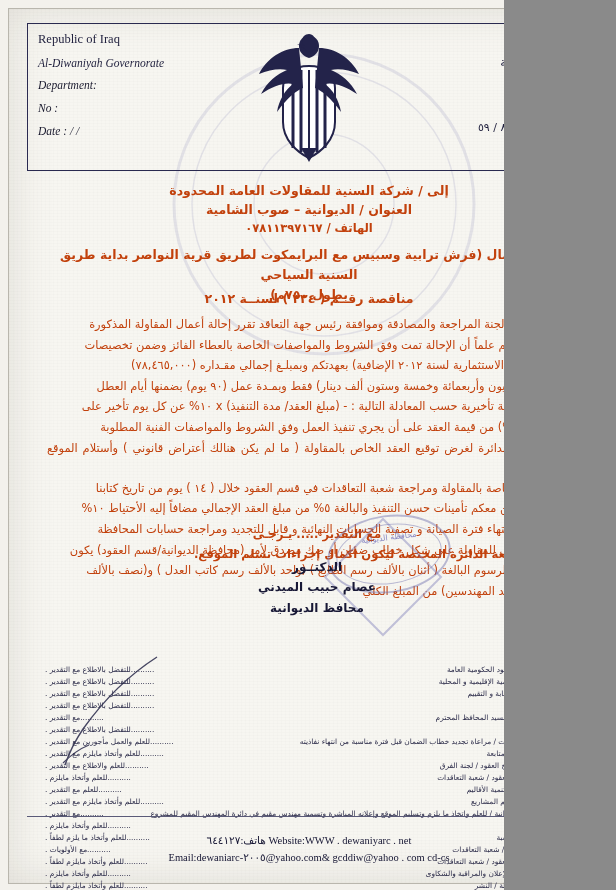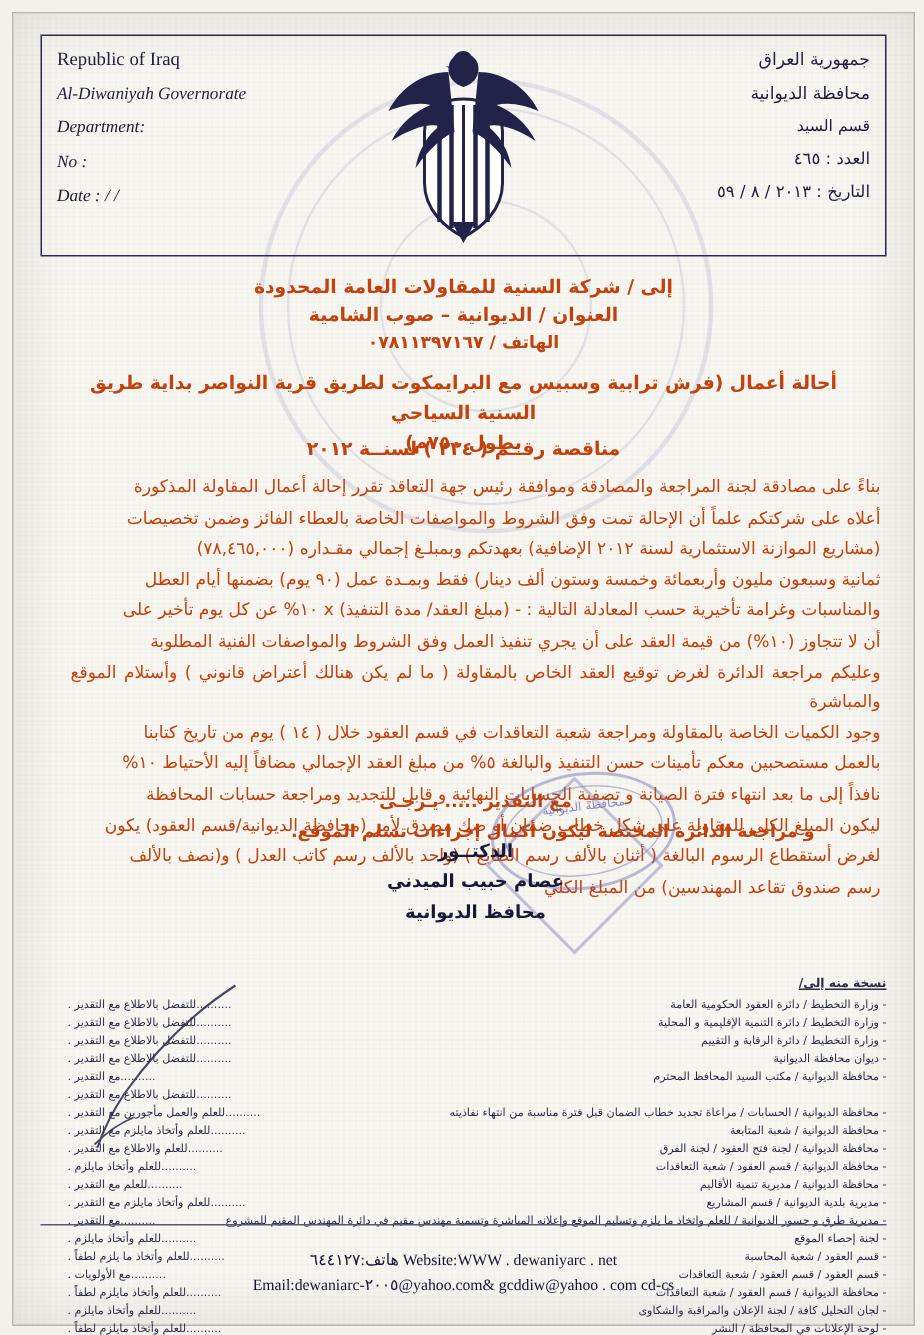--- a/index.html
+++ b/index.html
@@ -2,21 +2,21 @@
 <html><head>
 <meta charset="utf-8">
 <style>
   html, body {
     margin: 0;
     padding: 0;
     background: #8a8a8a;
   }
   .page {
     position: relative;
-    width: 616px;
+    width: 504px;
     height: 890px;
     background: #f3f1ec;
     overflow: hidden;
     font-family: "DejaVu Sans", sans-serif;
     color: #1a1a2e;
   }
   .paper {
     position: absolute;
     left: 8px; top: 8px;
     width: 600px; height: 874px;

